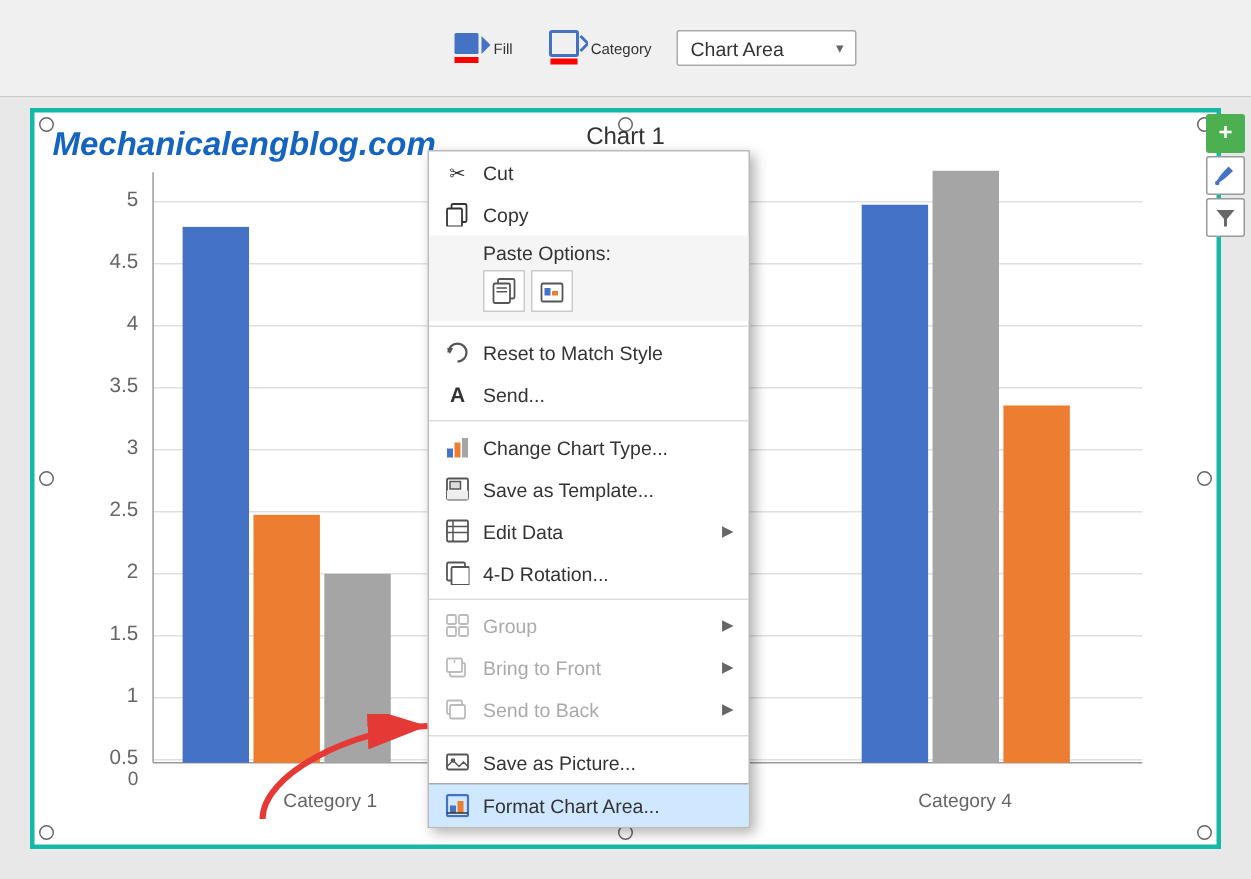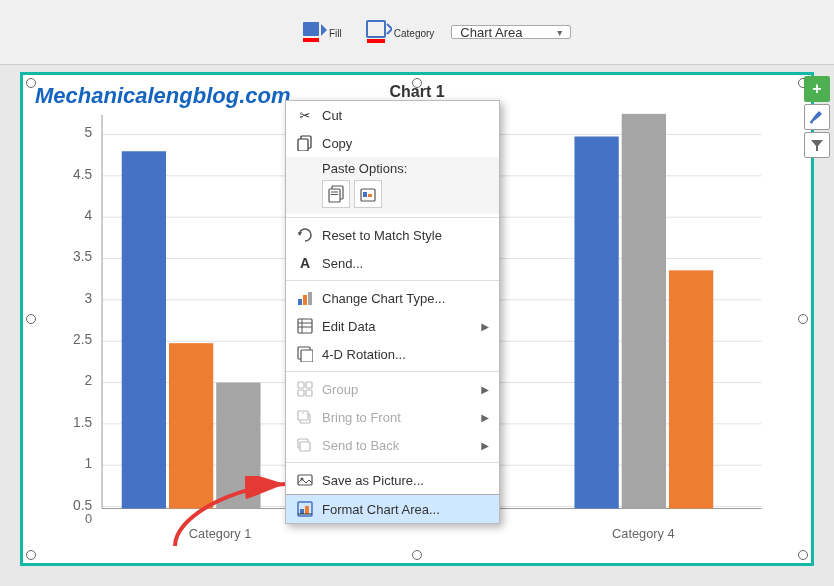--- a/index.html
+++ b/index.html
@@ -59,21 +59,21 @@
 
     .dropdown-area {
       display: flex;
       align-items: center;
       margin-left: 10px;
       border: 1px solid #aaa;
       background: white;
       padding: 4px 8px;
       border-radius: 2px;
       min-width: 120px;
-      height: 14px;
+      height: 24px;
       gap: 4px;
       cursor: pointer;
     }
 
     .dropdown-text {
       font-size: 13px;
       color: #333;
       flex: 1;
     }
 
@@ -124,21 +124,21 @@
       font-style: italic;
     }
 
     
     .chart-title {
       position: absolute;
       top: 8px;
       left: 50%;
       transform: translateX(-50%);
       font-size: 16px;
-      font-weight: bold;
+      font-weight: normal;
       color: #333;
       z-index: 1;
     }
 
     
     .chart-svg {
       position: absolute;
       top: 30px;
       left: 20px;
       right: 20px;
@@ -444,20 +444,30 @@
     <div class="menu-icon">
       <svg width="16" height="16" viewBox="0 0 16 16">
           <rect x="1" y="9" width="4" height="6" fill="#4472C4"></rect>
           <rect x="6" y="5" width="4" height="10" fill="#ED7D31"></rect>
           <rect x="11" y="2" width="4" height="13" fill="#A5A5A5"></rect>
         </svg>
     </div>
     <span class="menu-text">Change Chart Type...</span>
   </div>
 
+  <div class="menu-item">
+    <div class="menu-icon">
+      <svg width="16" height="16" viewBox="0 0 16 16">
+          <rect x="1" y="1" width="14" height="14" rx="1" fill="none" stroke="#555" stroke-width="1.2"></rect>
+          <rect x="1" y="9" width="14" height="6" rx="0" fill="#eee" stroke="#555" stroke-width="0"></rect>
+          <rect x="3" y="3" width="7" height="5" fill="#ddd" stroke="#555" stroke-width="1"></rect>
+        </svg>
+    </div>
+    <span class="menu-text">Save as Template...</span>
+  </div>
 
   <div class="menu-item">
     <div class="menu-icon">
       <svg width="16" height="16" viewBox="0 0 16 16">
           <rect x="1" y="1" width="14" height="14" rx="1" fill="none" stroke="#555" stroke-width="1.2"></rect>
           <line x1="1" y1="5" x2="15" y2="5" stroke="#555" stroke-width="1"></line>
           <line x1="1" y1="9" x2="15" y2="9" stroke="#555" stroke-width="1"></line>
           <line x1="5" y1="1" x2="5" y2="15" stroke="#555" stroke-width="1"></line>
         </svg>
     </div>

